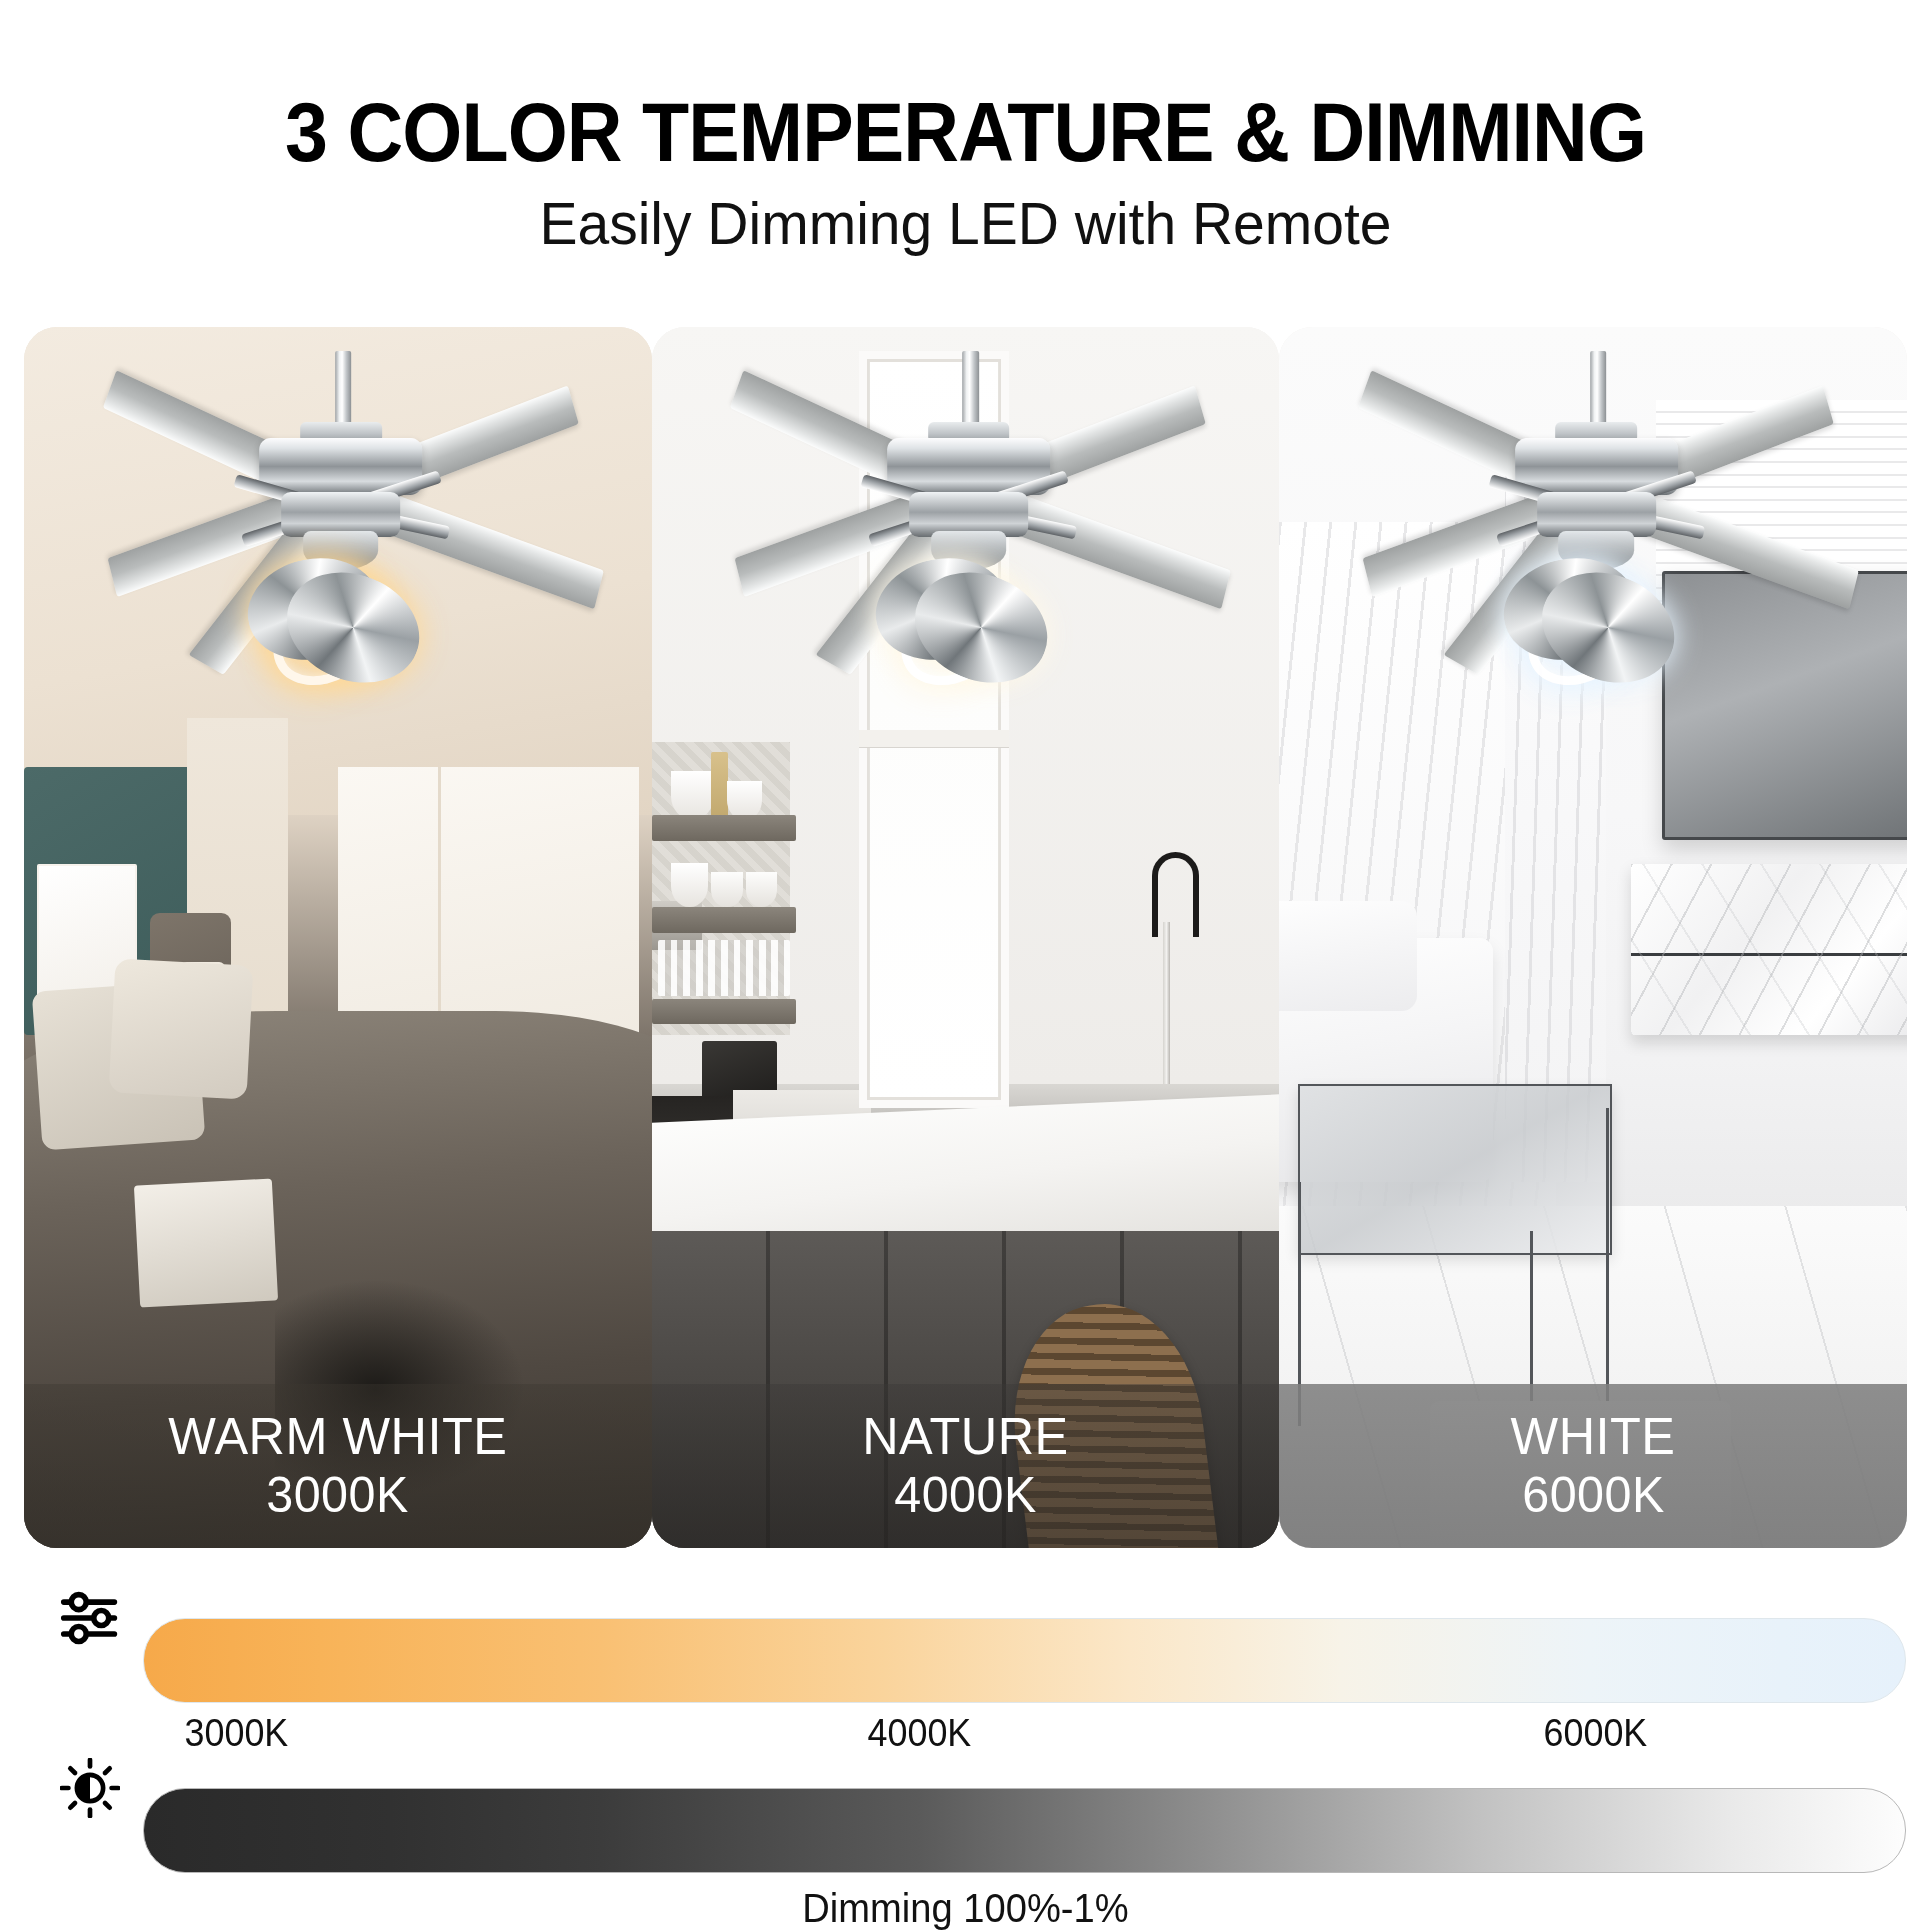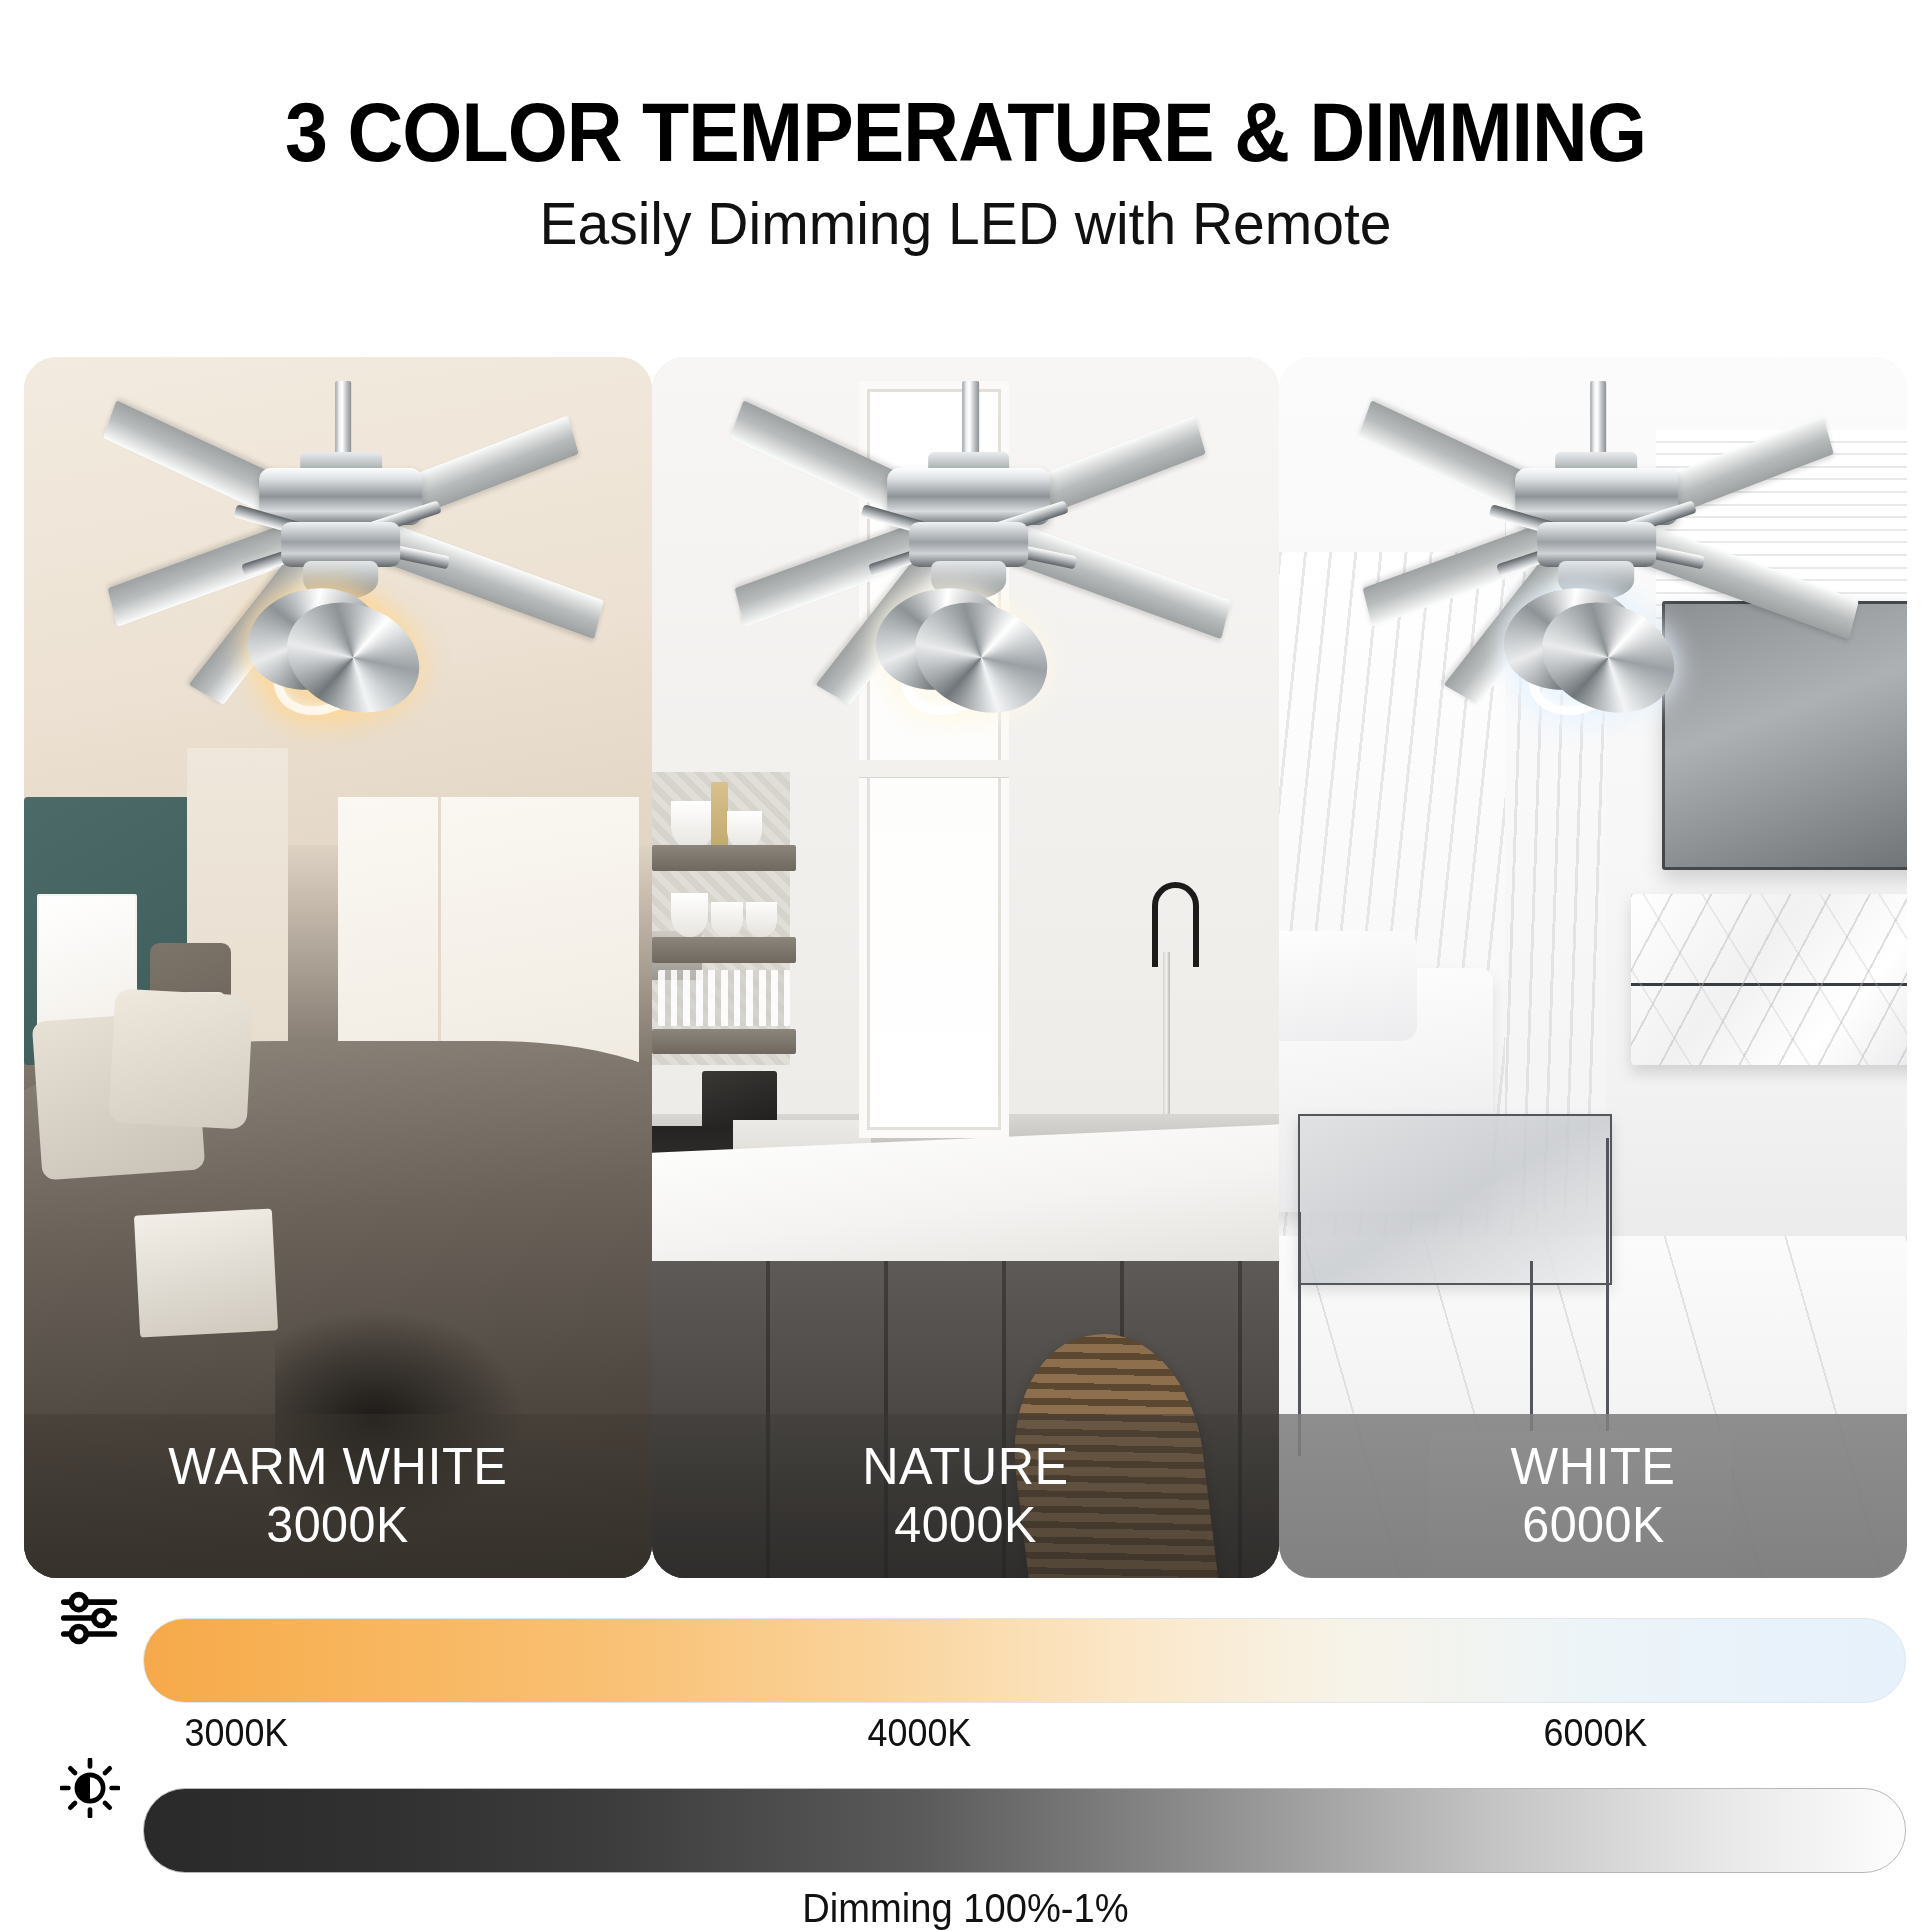--- a/index.html
+++ b/index.html
@@ -18,21 +18,21 @@
   }
   .subhead {
     position:absolute; left:0; top:189px; width:1931px; text-align:center;
     font-family:"Liberation Sans", sans-serif;
     font-weight:400; font-size:60px; color:#111;
     transform:scaleX(0.95); transform-origin:center top;
     white-space:nowrap;
   }
 
   
-  .panels { position:absolute; left:24px; top:357px; width:1883px; height:1221px; display:flex; }
+  .panels { position:absolute; left:24px; top:327px; width:1883px; height:1221px; display:flex; }
   .panel {
     position:relative; flex:1 1 0; border-radius:33px; overflow:hidden;
     background:#f3f1ee;
   }
 
   .scene { position:absolute; inset:0; }
 
   
   .p1 .scene { background:
       linear-gradient(to bottom, #efe6da 0%, #e8dccd 26%, #ded2c3 40%, #7e756b 58%, #4c453e 78%, #2e2b27 100%);

